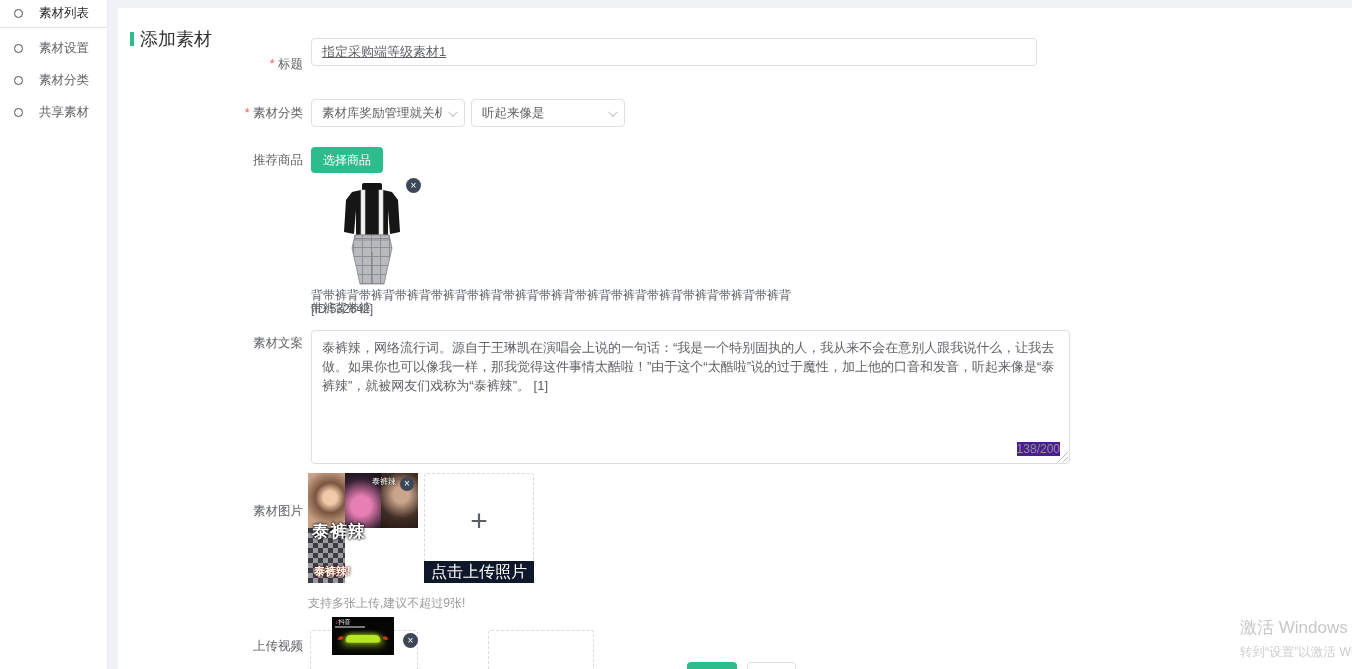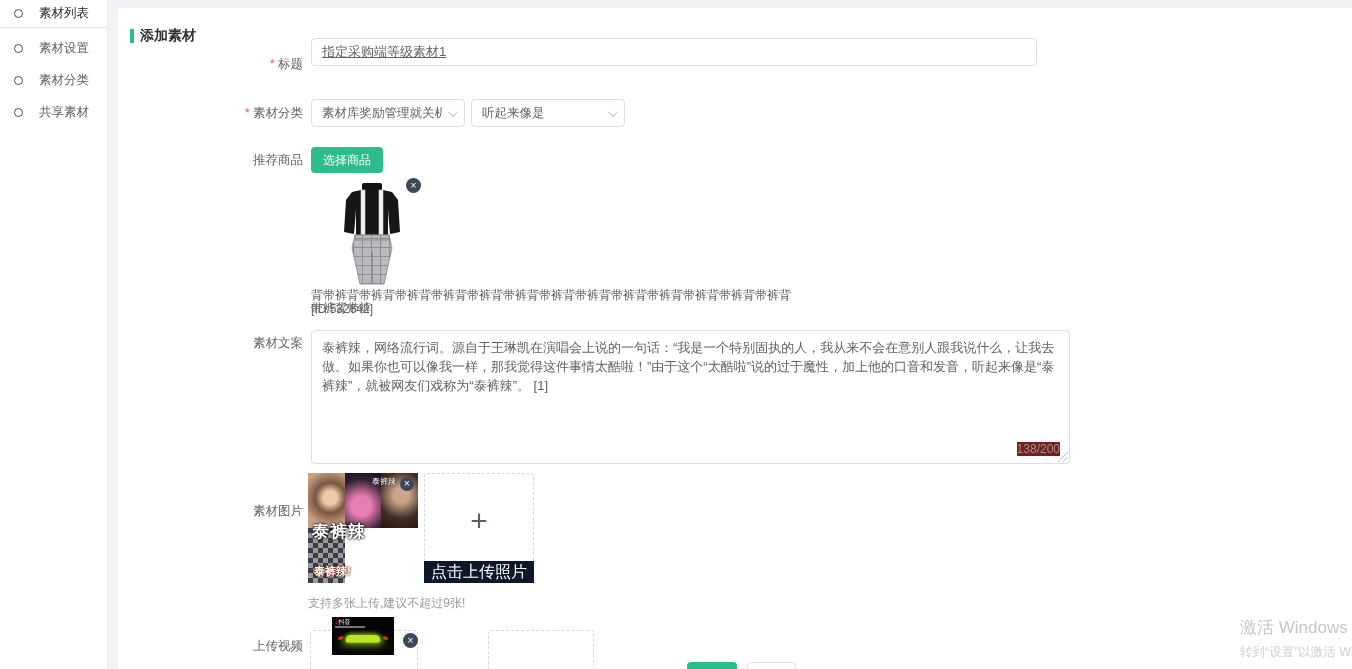--- a/index.html
+++ b/index.html
@@ -25,21 +25,21 @@
     width:9px; height:9px; border:1.5px solid #4c4c4c; border-radius:50%;
     flex:0 0 auto; background:#fff;
   }
   
   .card {
     position:absolute; left:118px; top:8px; right:0; bottom:0;
     background:#fff; overflow:hidden; z-index:1;
   }
   .card-header { position:absolute; left:12px; top:19px; display:flex; align-items:center; gap:6px; }
   .green-bar { width:4px; height:14px; background:#2dbd8d; }
-  .card-title { font-size:14px; font-weight:bold; color:#303133; }
+  .card-title { font-size:18px; font-weight:normal; color:#303133; }
 
   .flabel {
     position:absolute; left:0; width:185px; text-align:right;
     font-size:12.5px; color:#606266; line-height:14px;
   }
   .req::before { content:"* "; color:#f05b5b; }
 
   .tinput {
     position:absolute; height:28px; border:1px solid #dcdfe6; border-radius:4px;
     padding:0 10px; font-size:13px; color:#606266; outline:none;
@@ -69,21 +69,21 @@
   .prod-img { position:absolute; left:204px; top:172px; width:100px; height:110px; background:#fff; }
   .prod-name { position:absolute; left:193px; top:281px; width:490px; font-size:12px; color:#5f6368; line-height:13px; word-break:break-all; }
   .prod-id   { position:absolute; left:193px; top:294px; font-size:12px; color:#5f6368;text-align:center; }
 
   .ta-wrap { position:absolute; left:193px; top:322px; width:759px; height:134px; }
   .ta-wrap textarea {
     width:100%; height:100%; border:1px solid #dcdfe6; border-radius:4px;
     padding:7px 10px; font-size:13px; line-height:19px; color:#606266; resize:none; outline:none;
     font-family:"Liberation Sans","DejaVu Sans",sans-serif;
   }
-  .ta-count { position:absolute; right:10px; bottom:8px; font-size:12px; color:#909399; background:#7f1d1d; }
+  .ta-count { position:absolute; right:10px; bottom:8px; font-size:12px; color:#909399; background:#4c1d95; }
   .ta-resize {
     position:absolute; right:2px; bottom:2px; width:10px; height:10px;
     background:
       linear-gradient(135deg, transparent 0 46%, #bbb 46% 54%, transparent 54%),
       linear-gradient(135deg, transparent 0 72%, #bbb 72% 80%, transparent 80%);
   }
 
   
   .img-thumb {
     position:absolute; left:190px; top:465px; width:110px; height:110px;

